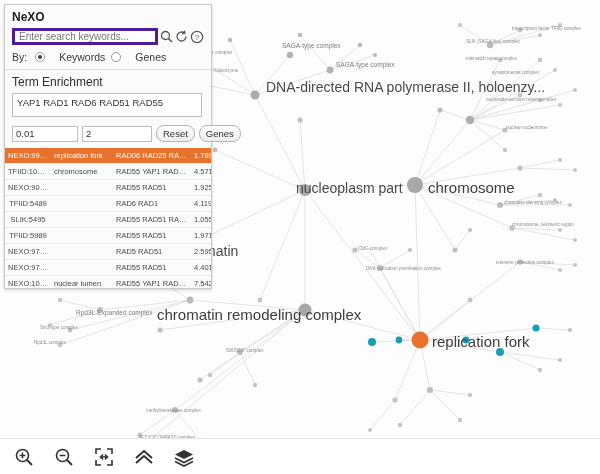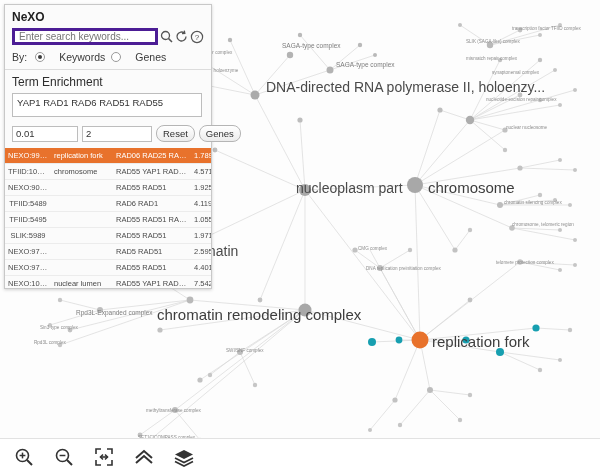--- a/index.html
+++ b/index.html
@@ -539,27 +539,27 @@
           <td class="col-genes">RAD55 RAD51</td>
           <td class="col-p">1.925e-4</td>
         </tr>
         <tr>
           <td class="col-id">TFIID:5489</td>
           <td class="col-name"></td>
           <td class="col-genes">RAD6 RAD1</td>
           <td class="col-p">4.119e-4</td>
         </tr>
         <tr>
-          <td class="col-id">TFIID:5495</td>
+          <td class="col-id">SLIK:5495</td>
           <td class="col-name"></td>
           <td class="col-genes">RAD55 RAD51 RAD1</td>
           <td class="col-p">1.055e-3</td>
         </tr>
         <tr>
-          <td class="col-id">SLIK:5989</td>
+          <td class="col-id">TFIID:5989</td>
           <td class="col-name"></td>
           <td class="col-genes">RAD55 RAD51</td>
           <td class="col-p">1.971e-3</td>
         </tr>
         <tr>
           <td class="col-id">NEXO:9717</td>
           <td class="col-name"></td>
           <td class="col-genes">RAD5 RAD51</td>
           <td class="col-p">2.595e-3</td>
         </tr>

